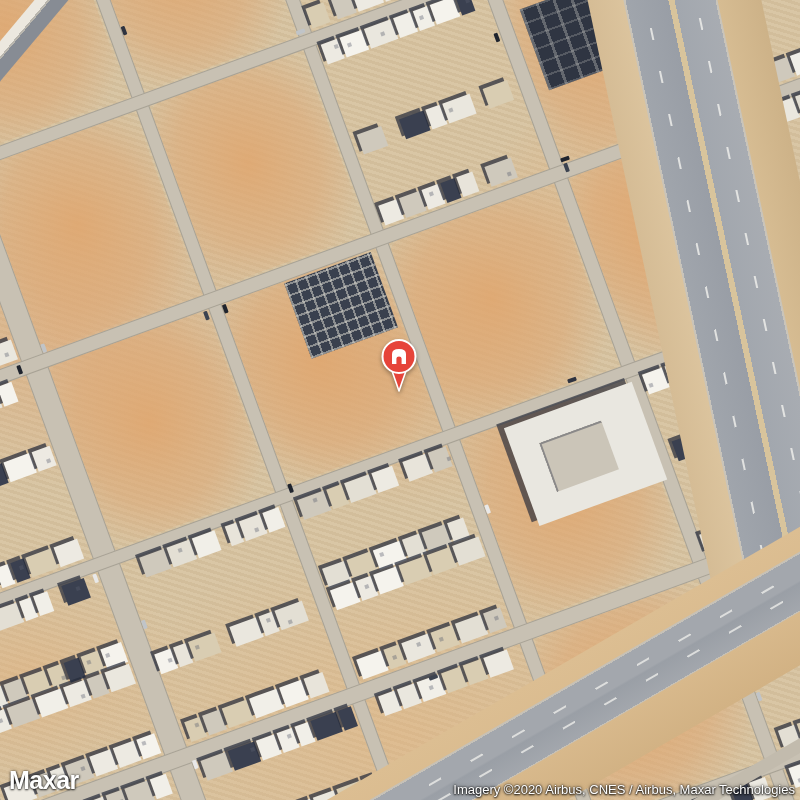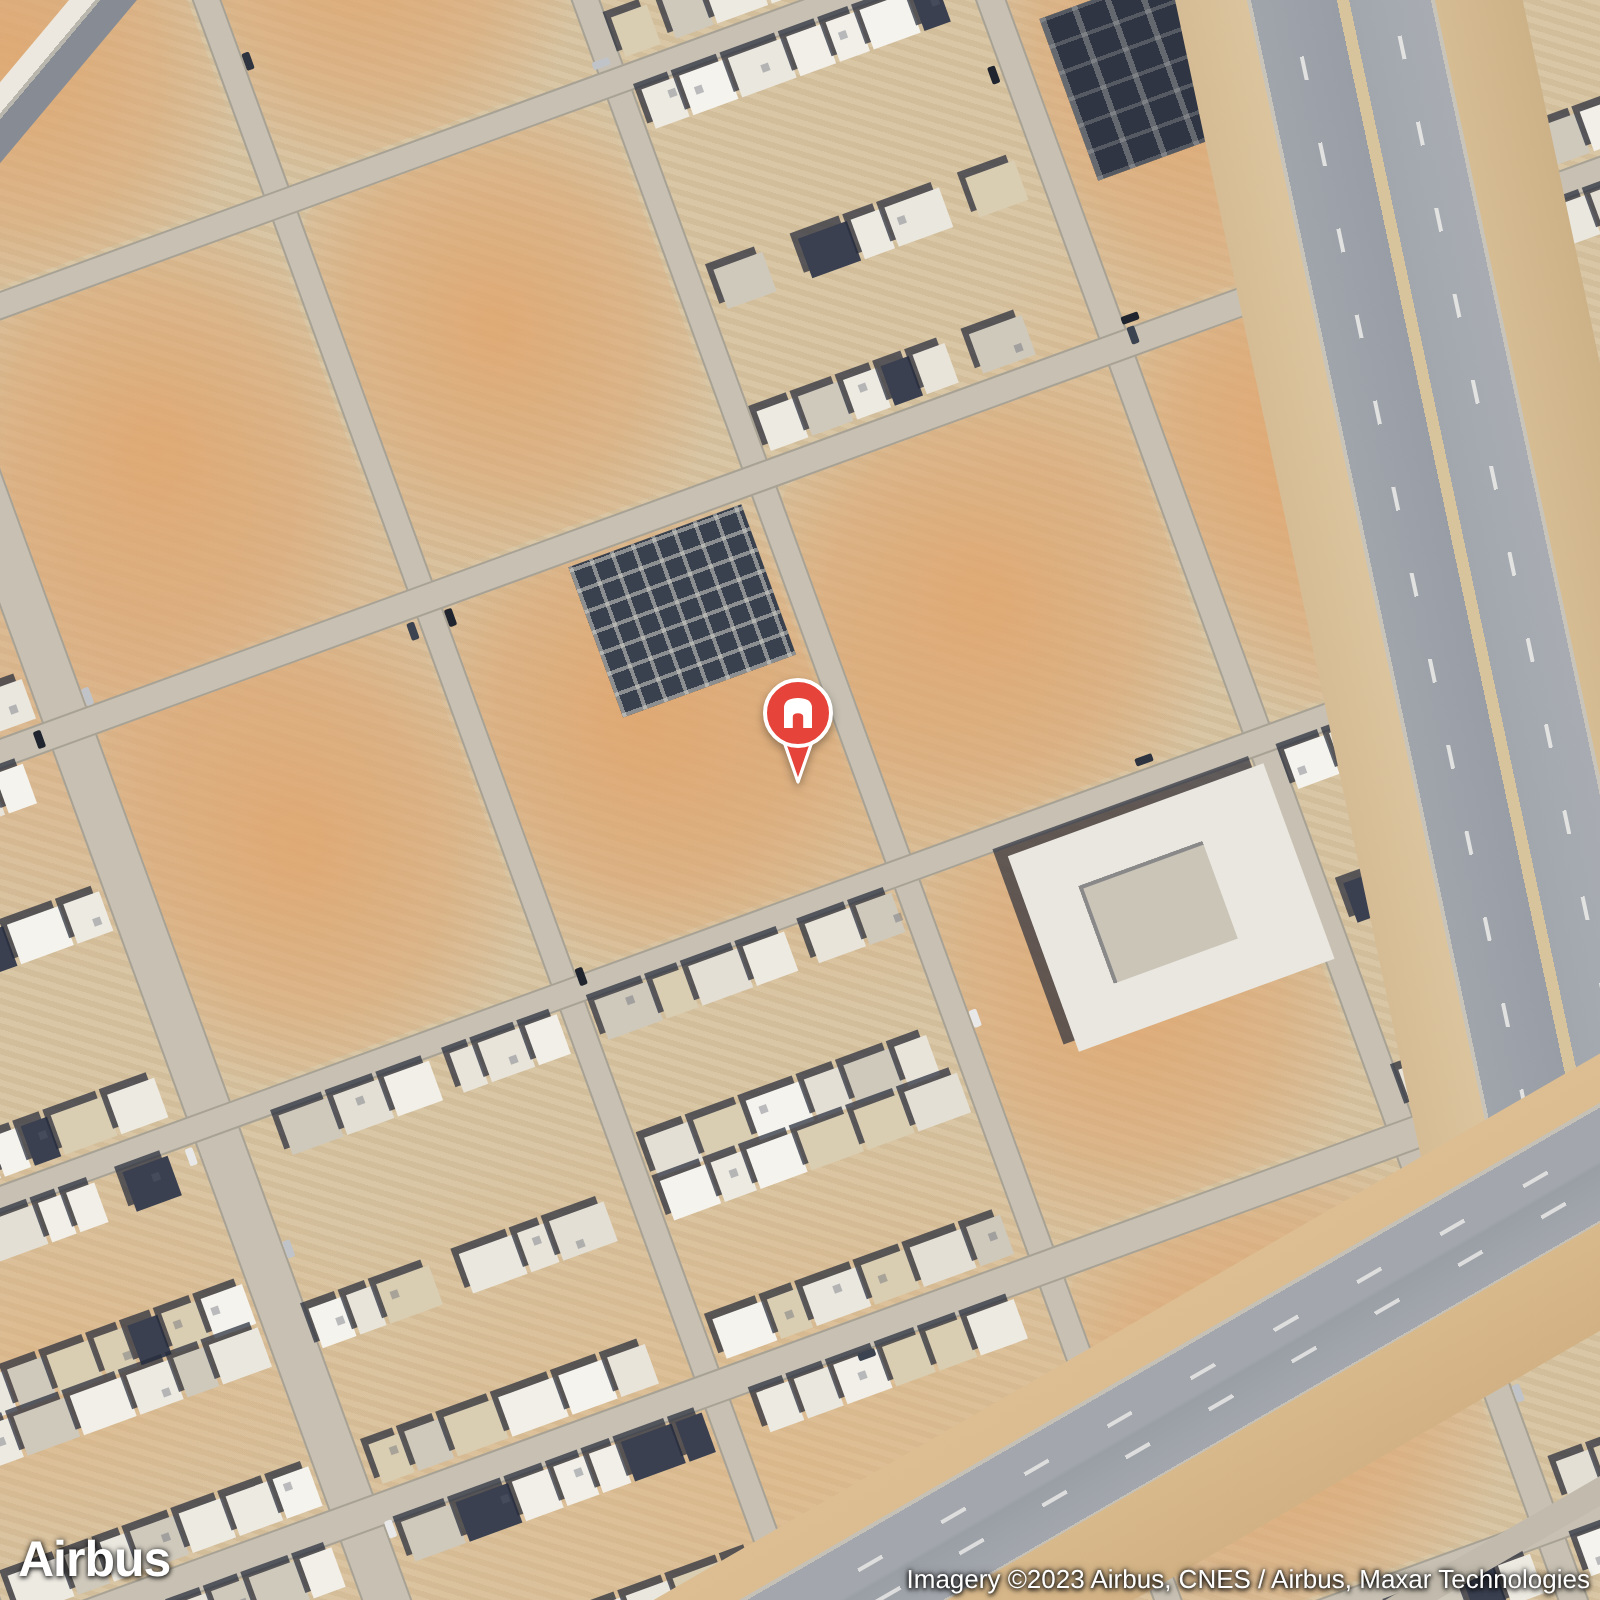--- a/index.html
+++ b/index.html
@@ -379,15 +379,15 @@
               background:linear-gradient(180deg,#ECE8DF 0 10px,#B9B6AE 10px,#B9B6AE 12px,#878C94 12px);"></div>
 
   <div id="pin" style="left: 377px; top: 337px;">
     <svg width="44" height="58" viewBox="0 0 44 58">
       <path d="M22 54 L14 31 L30 31 Z" fill="#E6443A" stroke="#FFFFFF" stroke-width="1.6" stroke-linejoin="round"></path>
       <circle cx="22" cy="19.5" r="16.5" fill="#E6443A" stroke="#FFFFFF" stroke-width="2"></circle>
       <path d="M15 27 V17 Q15 12 22 12 Q29 12 29 17 V27 H24.6 V21.4 Q24.6 19.6 22 19.6 Q19.4 19.6 19.4 21.4 V27 Z" fill="#FFFFFF"></path>
     </svg>
   </div>
 
-  <div id="glogo">Airbus</div>
-  <div id="attrib">Imagery ©2023 Airbus, CNES / Airbus, Maxar Technologies</div>
+  <div id="glogo">Maxar</div>
+  <div id="attrib">Imagery ©2020 Airbus, CNES / Airbus, Maxar Technologies</div>
 </div>
 
 </body></html>

